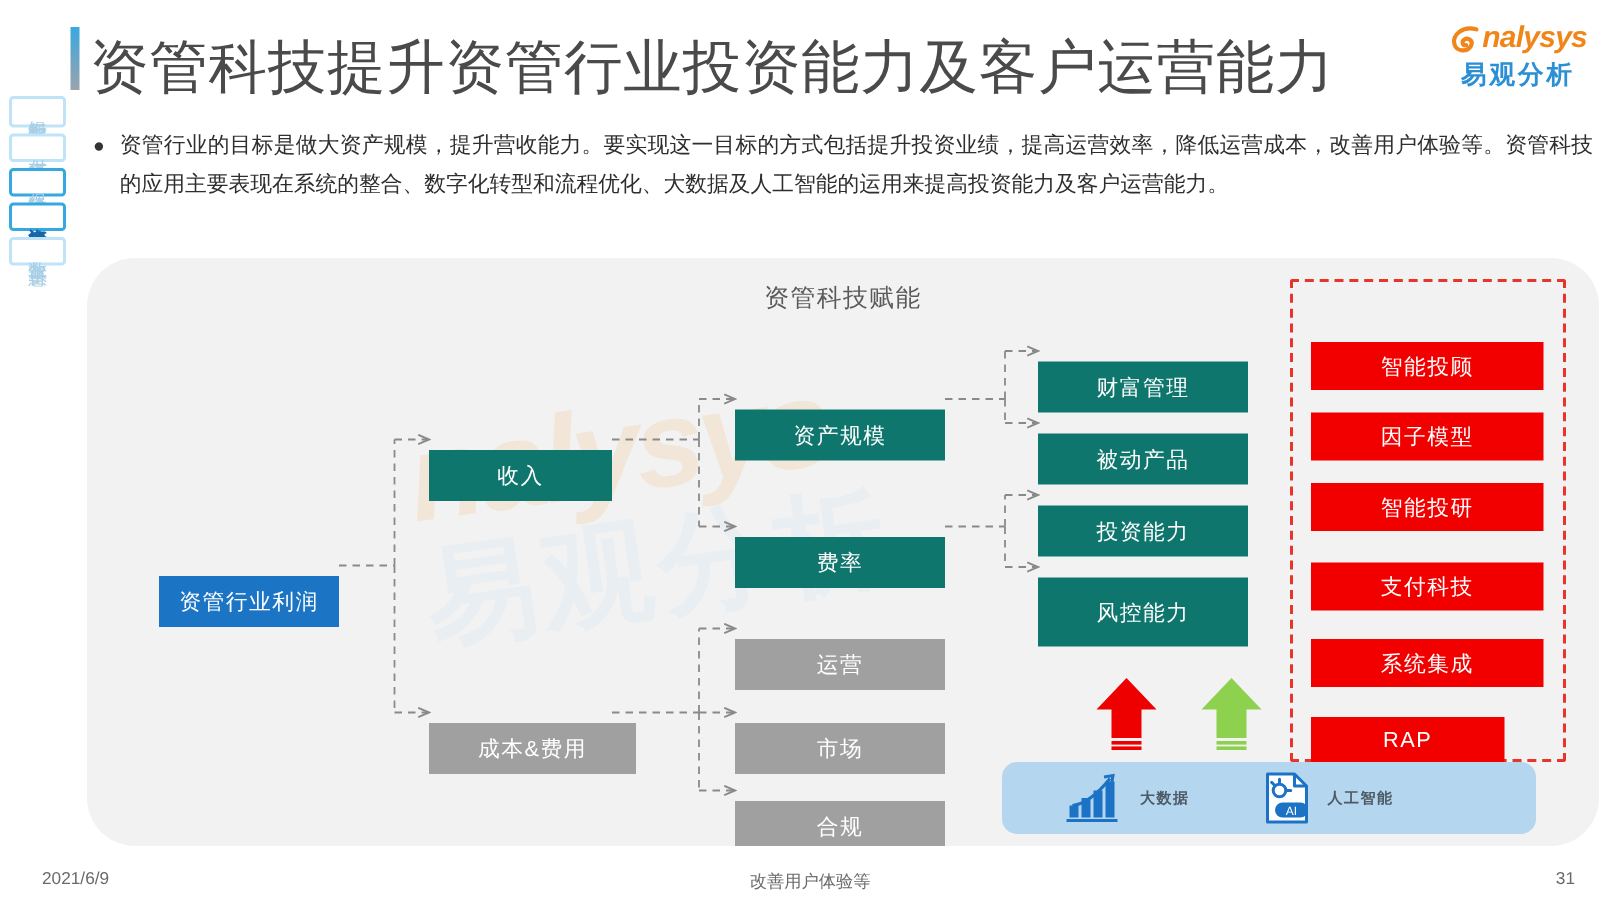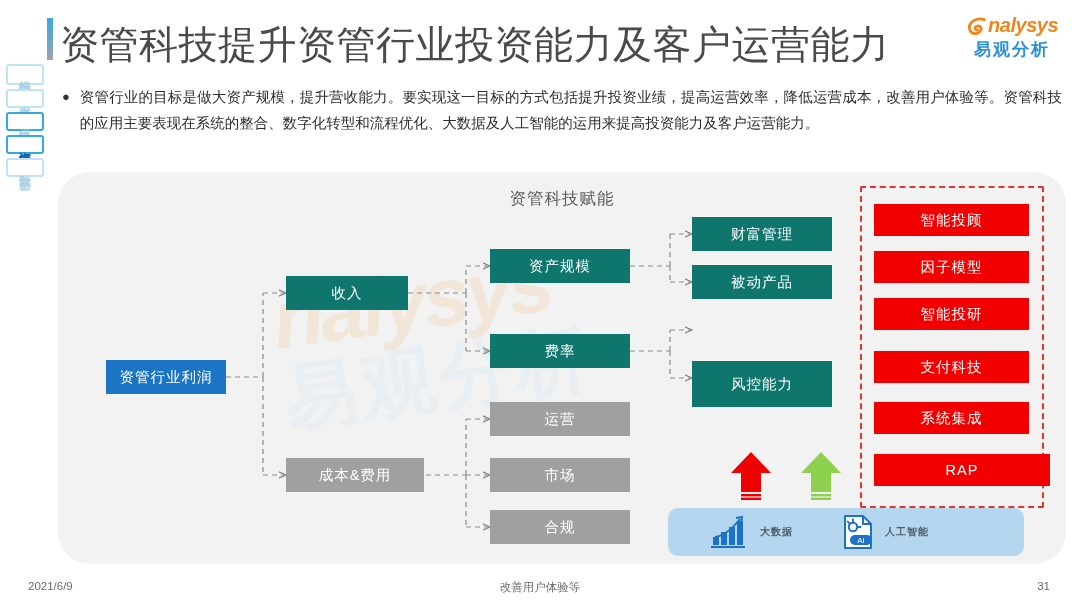--- a/index.html
+++ b/index.html
@@ -81,20 +81,21 @@
 
   
   #wires { position:absolute; left:0; top:0; width:1008px; height:392px; }
 
   
   .node {
     position:absolute;
     display:flex; align-items:center; justify-content:center;
     color:#ffffff; font-size:14.5px; letter-spacing:1px;
     text-align:center;
+    margin-top:24px;
   }
   .n-blue   { background:#1b75c4; }
   .n-orange { background:#0f766e; }
   .n-gray   { background:#a0a0a0; }
   .n-red    { background:#f20000; font-size:14.5px; }
 
   
   #red-frame {
     position:absolute; left:802px; top:14px; width:184px; height:322px;
     border:2px dashed #e8342b; border-radius:2px;
@@ -214,29 +215,30 @@
   <div class="node n-gray" style="left:228px; top:286px; width:138px; height:34px;">成本&amp;费用</div>
 
   <div class="node n-orange" style="left:432px; top:77px;  width:140px; height:34px;">资产规模</div>
   <div class="node n-orange" style="left:432px; top:162px; width:140px; height:34px;">费率</div>
   <div class="node n-gray" style="left:432px; top:230px; width:140px; height:34px;">运营</div>
   <div class="node n-gray" style="left:432px; top:286px; width:140px; height:34px;">市场</div>
   <div class="node n-gray" style="left:432px; top:338px; width:140px; height:34px;">合规</div>
 
   <div class="node n-orange" style="left:634px; top:45px;  width:140px; height:34px;">财富管理</div>
   <div class="node n-orange" style="left:634px; top:93px;  width:140px; height:34px;">被动产品</div>
+  <div class="node n-orange" style="left:634px; top:141px; width:140px; height:34px;">投资能力</div>
   <div class="node n-orange" style="left:634px; top:189px; width:140px; height:46px;">风控能力</div>
 
   <div id="red-frame"></div>
   <div class="node n-red" style="left:816px; top:32px;  width:155px; height:32px;">智能投顾</div>
   <div class="node n-red" style="left:816px; top:79px;  width:155px; height:32px;">因子模型</div>
   <div class="node n-red" style="left:816px; top:126px; width:155px; height:32px;">智能投研</div>
   <div class="node n-red" style="left:816px; top:179px; width:155px; height:32px;">支付科技</div>
   <div class="node n-red" style="left:816px; top:230px; width:155px; height:32px;">系统集成</div>
-  <div class="node n-red" style="left:816px; top:282px; width:176px; height:32px;">RAP</div>
+  <div class="node n-red" style="left:816px; top:282px; width:129px; height:32px;">RAP</div>
 
   <svg class="up-arrow" style="left:670px; top:278px;" viewBox="0 0 46 54">
     <path d="M23,2 L43,23 L33,23 L33,42 L13,42 L13,23 L3,23 Z" fill="#ee0000"></path>
     <rect x="13" y="44" width="20" height="2.4" fill="#ee0000"></rect>
     <rect x="13" y="47.6" width="20" height="2.4" fill="#ee0000"></rect>
   </svg>
   <svg class="up-arrow" style="left:740px; top:278px;" viewBox="0 0 46 54">
     <path d="M23,2 L43,23 L33,23 L33,42 L13,42 L13,23 L3,23 Z" fill="#8ed14f"></path>
     <rect x="13" y="44" width="20" height="2.4" fill="#8ed14f"></rect>
     <rect x="13" y="47.6" width="20" height="2.4" fill="#8ed14f"></rect>

